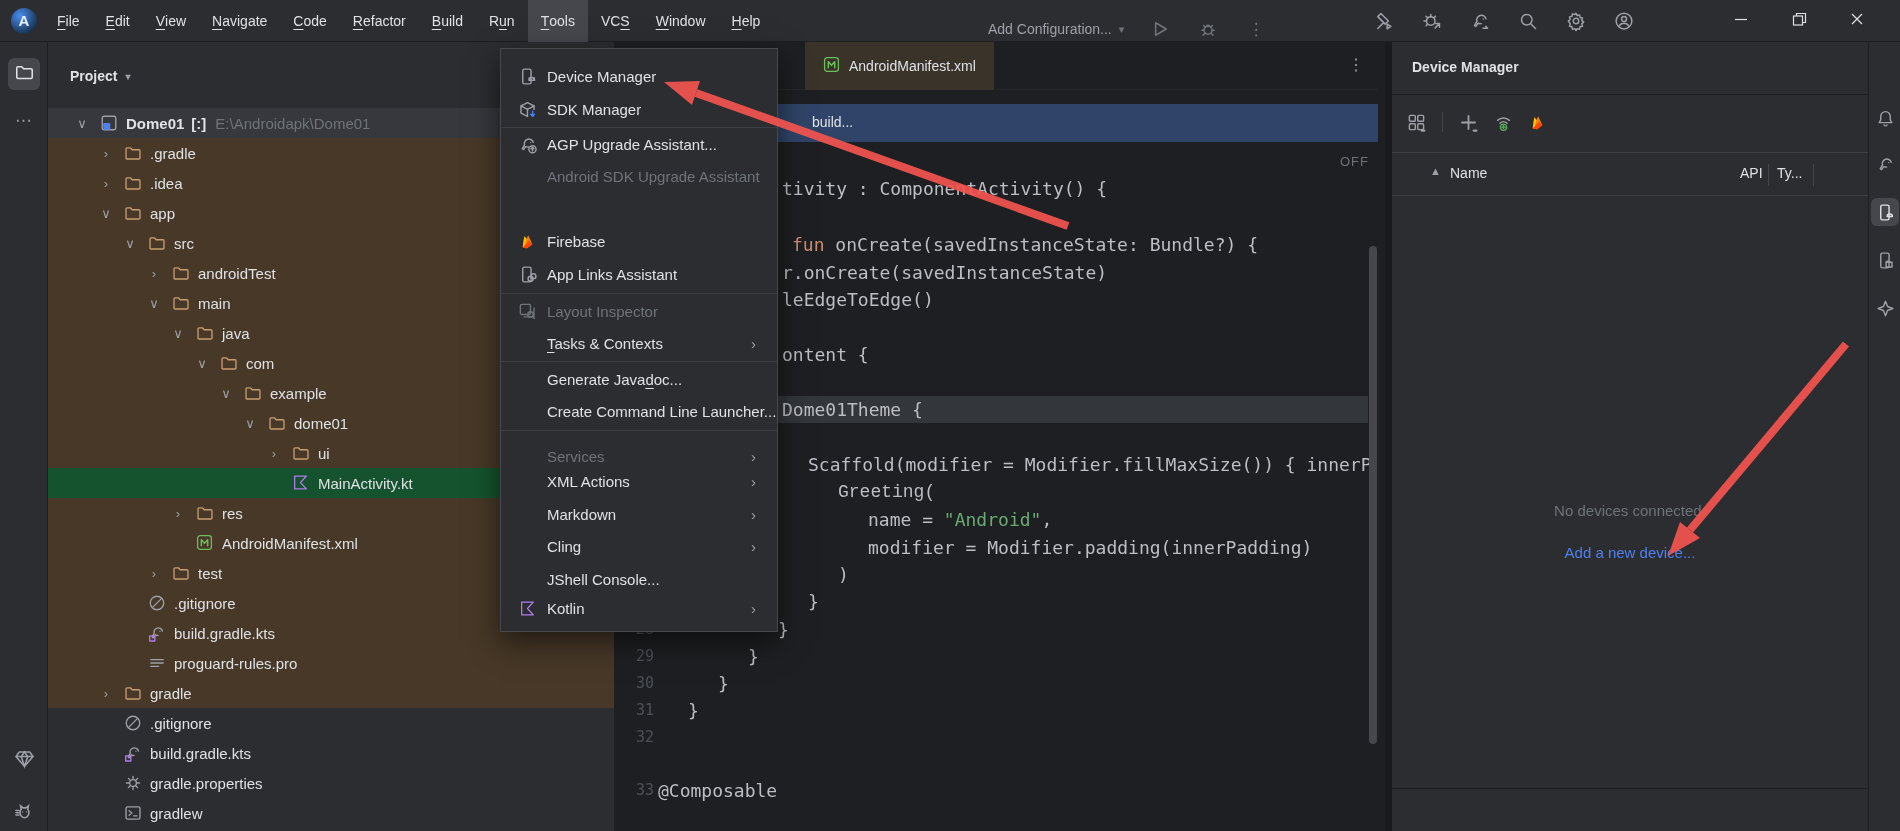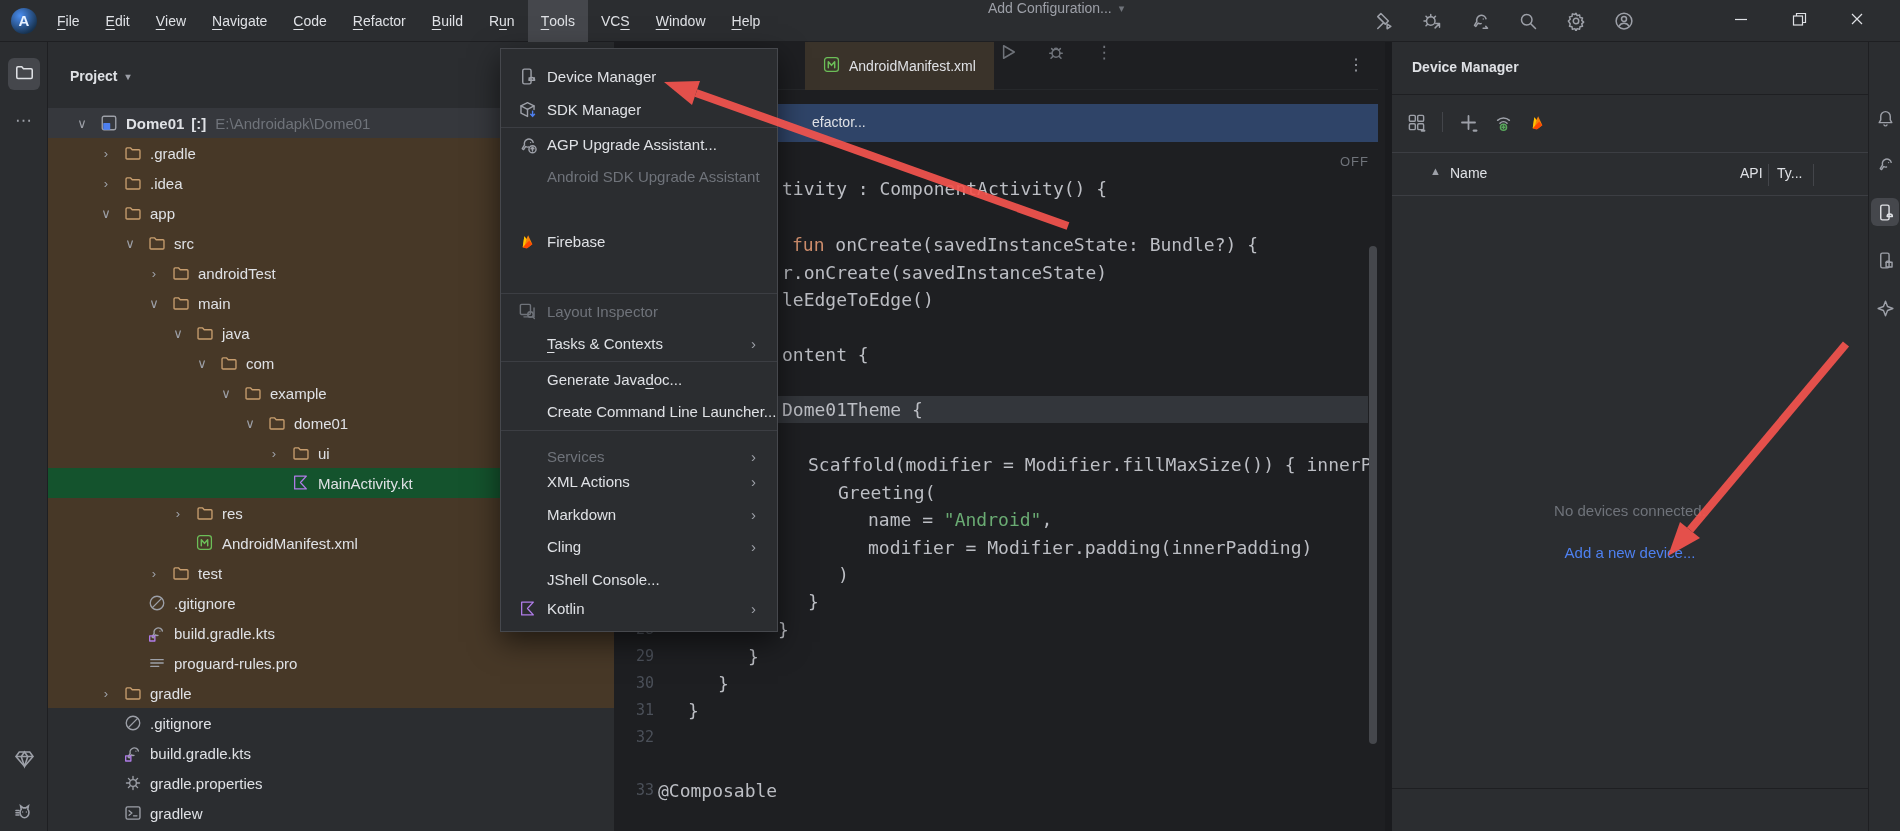--- a/index.html
+++ b/index.html
@@ -10,21 +10,21 @@
   
   #titlebar { position:absolute; left:0; top:0; width:1900px; height:42px;
               background:#2b2d30; border-bottom:1px solid #1e1f22; z-index:20; }
   #logo { position:absolute; left:11px; top:8px; width:26px; height:26px; border-radius:50%;
           background:radial-gradient(circle at 35% 30%, #4a8df0, #17324f 75%);
           color:#e8f1ff; font-weight:bold; font-size:15px; text-align:center; line-height:26px; }
   #menubar { position:absolute; left:44px; top:0; height:42px; display:flex; align-items:stretch; }
   .menu-item { color:#dfe1e5; font-size:14px; padding:0 13px; display:flex; align-items:center; }
   .menu-item u { text-underline-offset:3px; }
   .menu-item.active { background:#45474c; }
-  #runwidget { position:absolute; left:988px; top:0; height:42px; display:flex; align-items:center; gap:24px;flex-direction:column; }
+  #runwidget { position:absolute; left:988px; top:8px; height:42px; display:flex; align-items:center; gap:24px; }
   #runconfig { color:#9da0a8; font-size:14px; display:flex; gap:7px; align-items:center; }
   .tb-ico { width:24px; height:24px; display:flex; align-items:center; justify-content:center; }
   #tb-right { position:absolute; left:1372px; top:0; height:42px; display:flex; align-items:center; gap:24px; }
   #win-controls { position:absolute; left:1712px; top:0; height:42px; display:flex; }
   .winbtn { width:58px; height:42px; display:flex; align-items:center; justify-content:center; color:#dfe1e5; }
 
   
   #left-stripe { position:absolute; left:0; top:42px; width:48px; height:789px;
                  background:#2b2d30; border-right:1px solid #1e1f22; z-index:5; }
   .stripe-btn { position:absolute; left:8px; width:32px; height:32px; border-radius:6px;
@@ -439,41 +439,41 @@
       <div id="tab">
         <span id="tab-icon"><svg width="17" height="17" viewBox="0 0 16 16" fill="none" stroke="#6cbe58" stroke-width="1.2" stroke-linecap="round" stroke-linejoin="round">
               <rect x="1.5" y="1.5" width="13" height="13" rx="2.5"></rect>
               <path d="M5 11V5.4l3 3.4 3-3.4V11" stroke-width="1.4"></path>
             </svg></span>
         <span>AndroidManifest.xml</span>
       </div>
       <div id="tab-more">⋮</div>
     </div>
     <div id="banner">
-      <span>efactor...</span>
+      <span>build...</span>
     </div>
     <div id="off-label">OFF</div>
     <div id="caret-line"></div>
     <div id="gutter">
         <div class="gnum" style="top: 574px;">28</div>
         <div class="gnum" style="top: 601px;">29</div>
         <div class="gnum" style="top: 628px;">30</div>
         <div class="gnum" style="top: 655px;">31</div>
         <div class="gnum" style="top: 682px;">32</div>
         <div class="gnum" style="top: 735px;">33</div>
       </div>
     <div id="code">
         <div class="cline" style="left: 168px; top: 133px;"><span class="cd">tivity : ComponentActivity() {</span></div>
         <div class="cline" style="left: 178px; top: 189px;"><span class="ck">fun </span><span class="cd">onCreate(savedInstanceState: Bundle?) {</span></div>
         <div class="cline" style="left: 168px; top: 217px;"><span class="cd">r.onCreate(savedInstanceState)</span></div>
         <div class="cline" style="left: 168px; top: 244px;"><span class="cd">leEdgeToEdge()</span></div>
         <div class="cline" style="left: 168px; top: 299px;"><span class="cd">ontent {</span></div>
         <div class="cline" style="left: 168px; top: 354px;"><span class="cd">Dome01Theme {</span></div>
         <div class="cline" style="left: 194px; top: 409px;"><span class="cd">Scaffold(modifier = Modifier.fillMaxSize()) { innerP</span></div>
-        <div class="cline" style="left: 224px; top: 437px;"><span class="cd">Greeting(</span></div>
+        <div class="cline" style="left: 224px; top: 437px; font-family: Liberation Mono, monospace;"><span class="cd">Greeting(</span></div>
         <div class="cline" style="left: 254px; top: 464px;"><span class="cd">name = </span><span class="cs">"Android"</span><span class="cd">,</span></div>
         <div class="cline" style="left: 254px; top: 492px;"><span class="cd">modifier = Modifier.padding(innerPadding)</span></div>
         <div class="cline" style="left: 224px; top: 519px;"><span class="cd">)</span></div>
         <div class="cline" style="left: 194px; top: 546px;"><span class="cd">}</span></div>
         <div class="cline" style="left: 164px; top: 574px;"><span class="cd">}</span></div>
         <div class="cline" style="left: 134px; top: 601px;"><span class="cd">}</span></div>
         <div class="cline" style="left: 104px; top: 628px;"><span class="cd">}</span></div>
         <div class="cline" style="left: 74px; top: 655px;"><span class="cd">}</span></div>
         <div class="cline" style="left: 44px; top: 735px;"><span class="cd">@Composable</span></div>
       </div>
@@ -617,20 +617,30 @@
       <div class="pm-item" style="top: 177px;">
         <span class="pm-icon">
           <svg width="17" height="17" viewBox="0 0 16 16">
             <path d="M3.5 13.5 5 3l2 2.6L8.6 2l4 8.5-4.6 3.6a2 2 0 0 1-2 0z" fill="#f5820b"></path>
             <path d="M3.5 13.5 5 3l2 2.6-2 7.6z" fill="#ffc400"></path>
             <path d="M3.5 13.5l6-6.2 3 3.2-4.6 3.6a2 2 0 0 1-2 0z" fill="#ff3d00" opacity=".85"></path>
           </svg>
         </span>
         <span class="pm-label">Firebase</span>
       </div>
+      <div class="pm-item" style="top: 210px;">
+        <span class="pm-icon">
+          <svg width="19" height="19" viewBox="0 0 16 16" fill="none" stroke="#9da0a8" stroke-width="1.2" stroke-linecap="round" stroke-linejoin="round">
+            <rect x="4" y="1.8" width="7" height="12.4" rx="1.4"></rect>
+            <circle cx="10.6" cy="11.6" r="2.1"></circle>
+            <circle cx="13" cy="9.4" r="2.1"></circle>
+          </svg>
+        </span>
+        <span class="pm-label">App Links Assistant</span>
+      </div>
       <div class="pm-item disabled" style="top: 247px;">
         <span class="pm-icon">
           <svg width="19" height="19" viewBox="0 0 16 16" fill="none" stroke="#6f737a" stroke-width="1.2" stroke-linecap="round" stroke-linejoin="round">
             <rect x="2" y="2" width="8.5" height="8.5" rx="1"></rect>
             <path d="M5 12.5h8.5V5"></path>
             <circle cx="10.5" cy="10.5" r="2.3"></circle>
             <path d="M12.2 12.2l1.6 1.6"></path>
           </svg>
         </span>
         <span class="pm-label">Layout Inspector</span>

